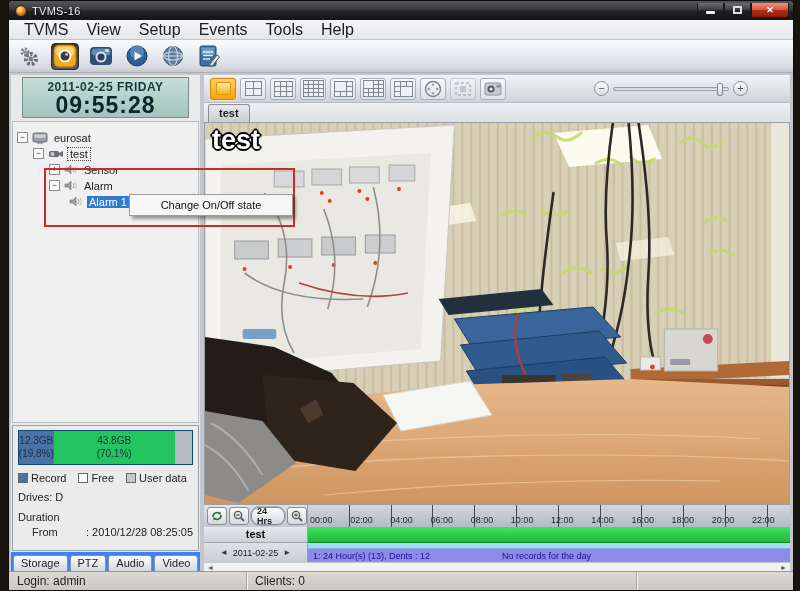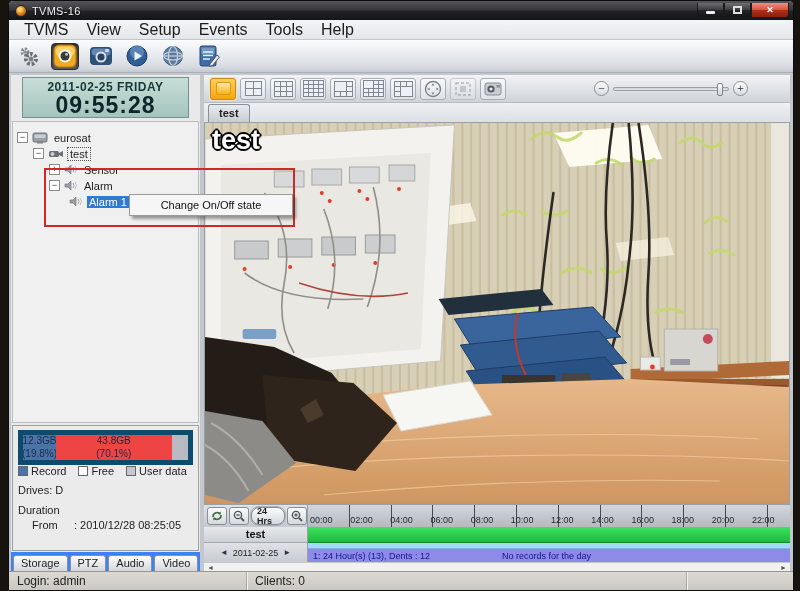--- a/index.html
+++ b/index.html
@@ -65,28 +65,28 @@
   .expander { width:11px; height:11px; border:1px solid #8a8a8a; background:#fff; color:#333;
     font-size:9px; line-height:8px; text-align:center; margin-right:4px; flex:0 0 11px; }
   .t-icon { margin-right:4px; display:inline-flex; }
   .t-label { padding:0 2px; white-space:nowrap; }
   .t-label.focused { outline:1px dotted #555; }
   .t-label.selected { background:#2e7bd0; color:#fff; }
   .ind1 { margin-left:16px; } .ind2 { margin-left:32px; } .ind3 { margin-left:52px; }
 
   
   .storage-box { flex:0 0 126px; margin:1px; border:1px solid #9aa0a6; background:#ebebeb; padding:4px 5px 0 5px; font-size:11px; color:#222; }
-  .disk-bar { display:flex; height:35px; border:5px solid #0c4a6e; }
+  .disk-bar { display:flex; height:35px; border:1px solid #0c4a6e; margin-bottom:7px; }
   .disk-seg { display:flex; flex-direction:column; align-items:center; justify-content:center; font-size:10px; color:#1b2a46; overflow:hidden; line-height:1.25; }
   .legend { display:flex; gap:12px; margin-bottom:7px; }
   .legend-item { display:flex; align-items:center; gap:3px; font-size:11px; }
   .swatch { width:10px; height:10px; border:1px solid #666; }
   .drives-line { margin-bottom:8px; }
   .dur-title { margin-bottom:2px; }
-  .dur-row { display:flex; padding-left:14px; line-height:14px; }
+  .dur-row { display:flex; padding-left:14px; line-height:14px;justify-content:space-between; }
   .dur-label { width:42px; }
 
   
   .side-tabs { flex:0 0 19px; display:flex; align-items:flex-end; padding-left:2px; gap:2px; background:#3b82f6; }
   .side-tab { font-size:11px; padding:1px 7px 2px; border:1px solid #8a9098; border-bottom:none;
     border-radius:3px 3px 0 0; background:linear-gradient(#fdfdfd,#d4d7db); color:#222; cursor:default; }
 
   
   .layout-bar { flex:0 0 28px; display:flex; align-items:center; gap:4px; padding:0 6px;
     background:linear-gradient(#f2f3f5,#cfd3d9); border-bottom:1px solid #b7bcc2; }
@@ -147,21 +147,21 @@
   .purple-info { padding-left:5px; white-space:nowrap; }
   .purple-norec { margin-left:72px; white-space:nowrap; }
   .tl-scroll { flex:0 0 9px; background:#f1f1f1; border-top:1px solid #c8c8c8; display:flex; justify-content:space-between; align-items:center; padding:0 3px; }
   .scroll-arrow { font-size:7px; color:#555; line-height:1; }
 
   
   .statusbar { flex:0 0 19px; background:linear-gradient(#dcd9d2,#cbc8c1); border-top:1px solid #99968f;
     display:flex; align-items:center; font-size:12px; color:#222; }
   .sb-cell { padding:0 8px; height:100%; display:flex; align-items:center; }
   .sb-cell.c1 { width:238px; border-right:1px solid #aaa7a0; box-shadow:1px 0 0 #f4f2ec; }
-  .sb-cell.c2 { width:440px; border-right:1px solid #aaa7a0; box-shadow:1px 0 0 #f4f2ec; }
+  .sb-cell.c2 { width:390px; border-right:1px solid #aaa7a0; box-shadow:1px 0 0 #f4f2ec; }
 
   
   .red-annotation { position:absolute; left:35px; top:167px; width:251px; height:59px;
     border:2px solid #cc2a22; z-index:40; pointer-events:none; }
   .context-menu { position:absolute; left:120px; top:193px; width:164px; height:22px; z-index:50;
     background:#f6f6f6; border:1px solid #9b9b9b; box-shadow:3px 3px 3px rgba(40,40,40,.45);
     display:flex; align-items:center; justify-content:center; }
   .context-menu-item { font-size:11px; color:#111; width:100%; text-align:center; }
 </style>
 </head>
@@ -312,21 +312,21 @@
             <span class="t-label selected">Alarm 1</span>
           </div>
         </div>
 
         <div class="storage-box">
           <div class="disk-bar">
               <span class="disk-seg" style="background: rgb(74, 116, 168); width: 20%;">
               <span>12.3GB</span>
               <span>(19.8%)</span>
             </span>
-              <span class="disk-seg" style="background: #ef4444; width: 70%;">
+              <span class="disk-seg" style="background: #22c55e; width: 70%;">
               <span>43.8GB</span>
               <span>(70.1%)</span>
             </span>
               <span class="disk-seg" style="background: rgb(185, 185, 193); width: 10%;">
               <span></span>
               <span></span>
             </span>
             </div>
           <div class="legend">
               <span class="legend-item">

